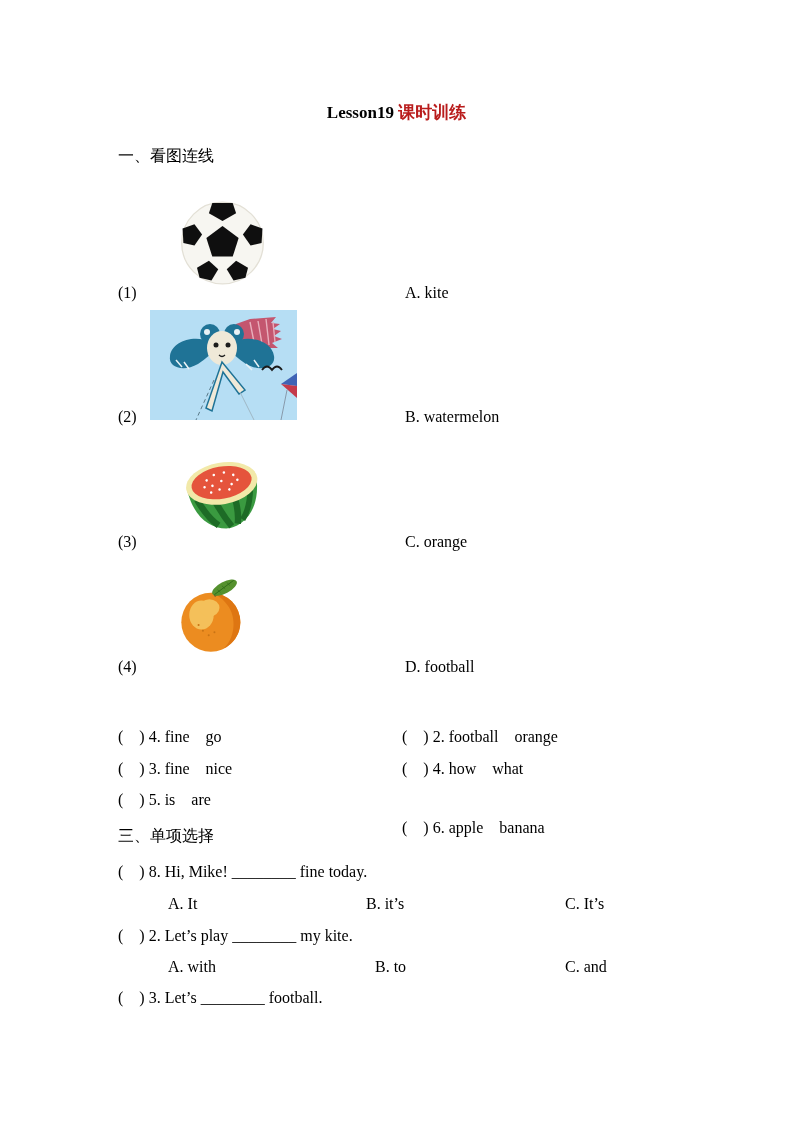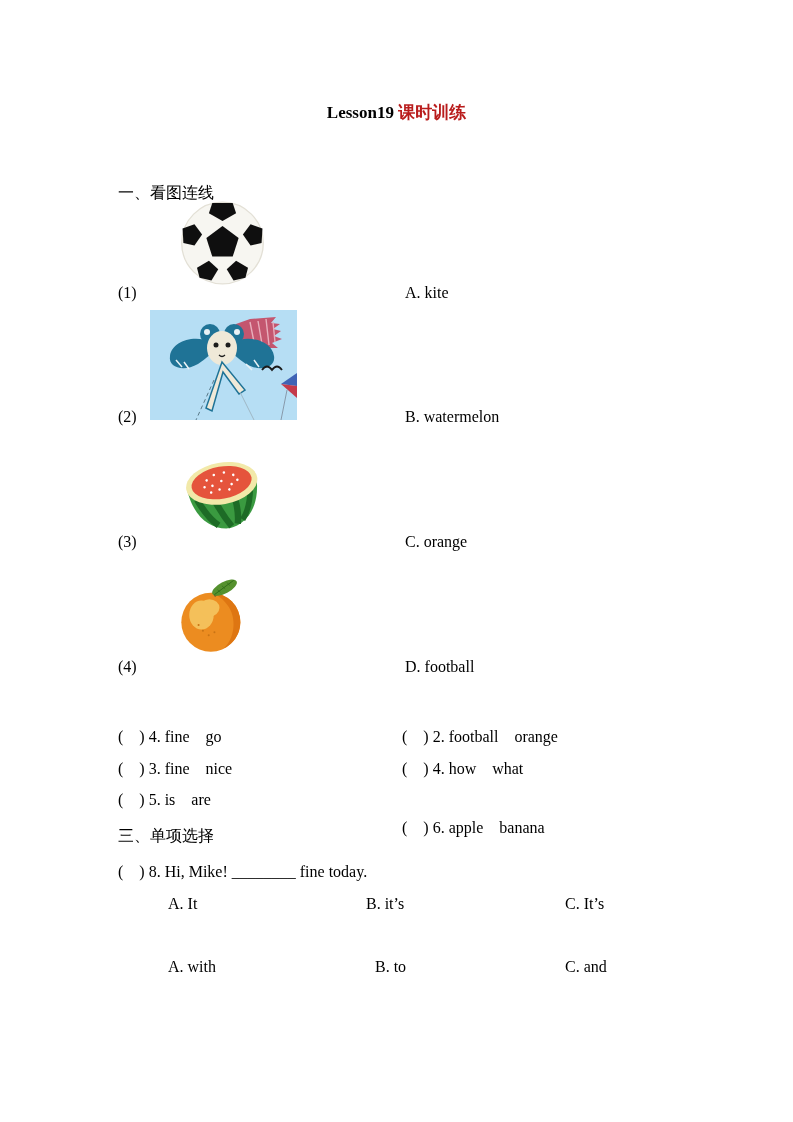--- a/index.html
+++ b/index.html
@@ -17,21 +17,21 @@
   .img-box { position:absolute; }
   .img-box svg { display:block; }
 </style>
 </head>
 <body>
 
 <div class="page">
 
   <div class="title"><span>Lesson19</span><span> </span><span style="color: #b91c1c;">课时训练</span></div>
 
-  <div class="abs sec-heading" style="left:118px; top:146px;margin-top:37px;">一、看图连线</div>
+  <div class="abs sec-heading" style="left:118px; top:146px;">一、看图连线</div>
 
   <div class="img-box" style="left:180px; top:199px;">
     <svg width="85" height="88" viewBox="0 0 100 100">
       <circle cx="50" cy="50" r="48" fill="#f7f6f1" stroke="#e3e0d6" stroke-width="1.5"></circle>
       <polygon points="50,30 69,44 62,66 38,66 31,44" fill="#0f0f0f"></polygon>
       <polygon points="38,3 62,3 66,15 50,24 34,15" fill="#0f0f0f"></polygon>
       <polygon points="3,33 17,28 26,40 17,53 4,50" fill="#0f0f0f"></polygon>
       <polygon points="97,33 83,28 74,40 83,53 96,50" fill="#0f0f0f"></polygon>
       <polygon points="20,79 34,71 45,81 37,94 23,91" fill="#0f0f0f"></polygon>
       <polygon points="80,79 66,71 55,81 63,94 77,91" fill="#0f0f0f"></polygon>
@@ -139,18 +139,20 @@
   <span class="abs body-txt" style="left:118px; top:790px;">(    ) 5. is    are</span>
   <span class="abs body-txt" style="left:402px; top:790px;margin-top:28px;">(    ) 6. apple    banana</span>
 
   <div class="abs sec-heading" style="left:118px; top:826px;">三、单项选择</div>
 
   <span class="abs body-txt" style="left:118px; top:862px;">(    ) 8. Hi, Mike! ________ fine today.</span>
   <span class="abs body-txt" style="left:168px; top:894px;">A. It</span>
   <span class="abs body-txt" style="left:366px; top:894px;">B. it’s</span>
   <span class="abs body-txt" style="left:565px; top:894px;">C. It’s</span>
 
+  <span class="abs body-txt" style="left:118px; top:926px;">(    ) 2. Let’s play ________ my kite.</span>
   <span class="abs body-txt" style="left:168px; top:957px;">A. with</span>
   <span class="abs body-txt" style="left:375px; top:957px;">B. to</span>
   <span class="abs body-txt" style="left:565px; top:957px;">C. and</span>
 
+  <span class="abs body-txt" style="left:118px; top:988px;">(    ) 3. Let’s ________ football.</span>
 
 </div>
 
 </body></html>

